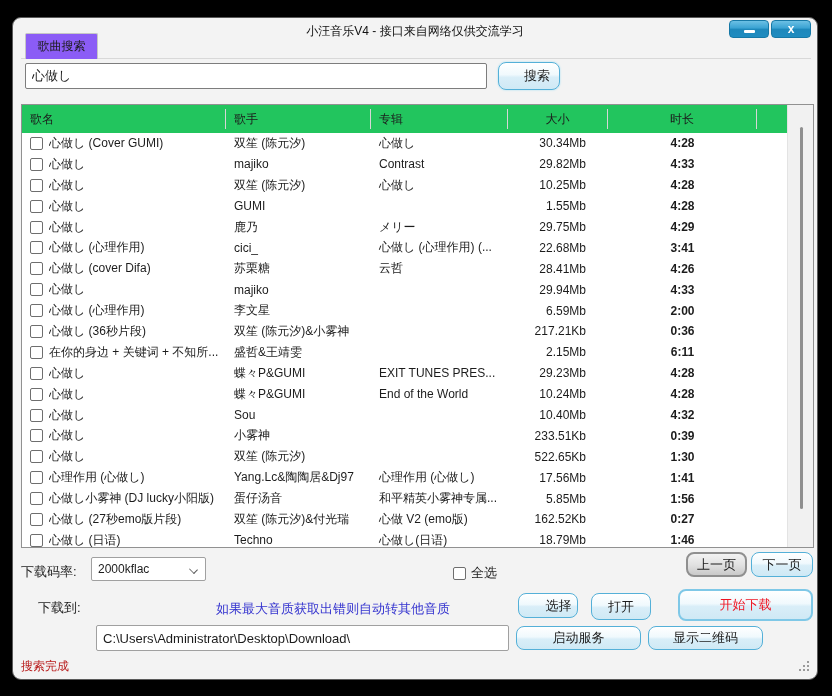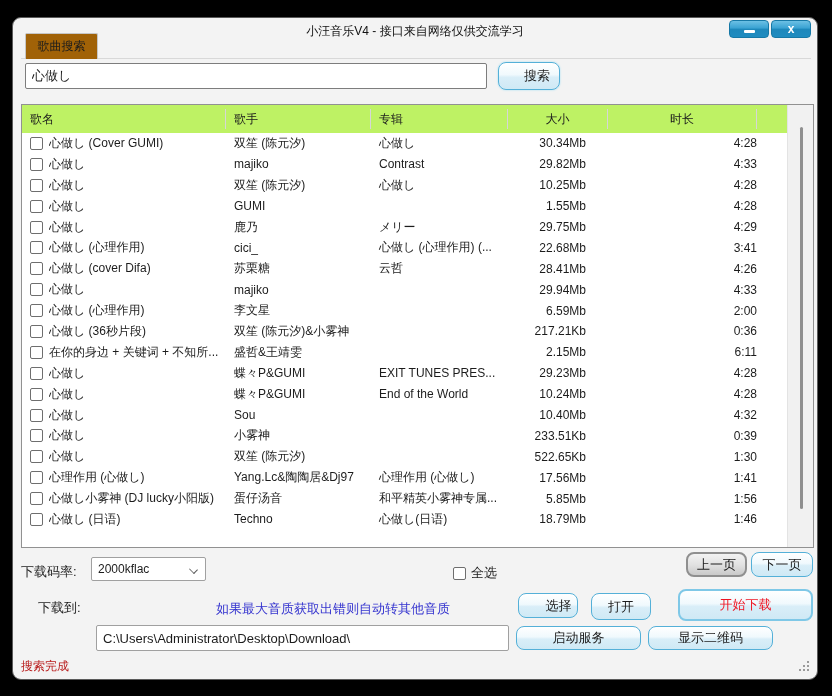--- a/index.html
+++ b/index.html
@@ -20,21 +20,21 @@
     width:40px; height:18px; border:1px solid #1678a6; border-radius:4px;
     background:linear-gradient(180deg,#6cc0e4 0%,#39a2d2 45%,#1e88bb 50%,#1f8cc0 100%);
     color:#fff; display:flex; align-items:center; justify-content:center;
     font-weight:bold; font-size:12px; cursor:pointer;
   }
   .minbar { width:11px; height:3px; background:#fff; border-radius:1px; margin-top:4px; }
 
   
   .tab {
     position:absolute; left:12px; top:15px; width:73px; height:26px;
-    background:#a16207; border:1px solid #c6c6c6; border-bottom:none;
+    background:#8b5cf6; border:1px solid #c6c6c6; border-bottom:none;
     border-radius:2px 2px 0 0; display:flex; align-items:center; justify-content:center;
     font-size:12px; z-index:2;
   }
   .tabline { position:absolute; left:8px; top:40px; width:790px; height:1px; background:#d8d8d8; }
 
   
   .search-input {
     position:absolute; left:12px; top:45px; width:462px; height:26px;
     border:1px solid #7d7d7d; border-radius:2px; background:#fff;
     font-size:13px; padding:0 6px; font-family:inherit; color:#1c1c1c;
@@ -45,34 +45,34 @@
     display:flex; align-items:center; justify-content:center;
     font-size:13px; color:#1c1c1c; cursor:pointer;
   }
   .search-btn { position:absolute; left:485px; top:44px; width:62px; height:28px; box-shadow:0 0 2px #9adcf4;padding-left:16px; }
 
   
   .table {
     position:absolute; left:8px; top:86px; width:793px; height:444px;
     background:#fff; border:1px solid #919191; overflow:hidden;
   }
-  .t-header { display:flex; height:28px; align-items:center; background:#bef264; }
+  .t-header { display:flex; height:28px; align-items:center; background:#22c55e; }
   .t-hcell { height:20px; line-height:20px; border-right:1px solid #d6d6d6; white-space:nowrap; overflow:hidden; }
   .t-hcell.c-name  { width:204px; padding-left:8px; }
   .t-hcell.c-artist{ width:145px; padding-left:8px; }
   .t-hcell.c-album { width:137px; padding-left:8px; }
   .t-hcell.c-size  { width:100px; text-align:center; }
   .t-hcell.c-dur   { width:149px; text-align:center; }
   .t-row { display:flex; height:20.9px; align-items:center; }
   .t-cell { white-space:nowrap; overflow:hidden; }
   .cell-name  { width:204px; display:flex; align-items:center; }
   .cell-artist{ width:145px; padding-left:8px; }
   .cell-album { width:137px; padding-left:8px; }
   .cell-size  { width:100px; text-align:right; padding-right:22px; }
-  .cell-dur   { width:149px; text-align:right; }
+  .cell-dur   { width:149px; text-align:center;font-weight:bold; }
   .cbx {
     flex:0 0 13px; width:13px; height:13px; margin-left:8px; margin-right:6px;
     border:1px solid #6e6e6e; border-radius:2px; background:#fff; cursor:pointer;
   }
   .scrollbar { position:absolute; right:0; top:0; bottom:0; width:26px; background:#f1f1f1; border-left:1px solid #e3e3e3; }
   .scroll-thumb { position:absolute; left:12px; top:22px; width:3px; height:382px; background:#8f8f8f; border-radius:2px; }
 
   
   .lbl { position:absolute; font-size:13px; color:#1c1c1c; white-space:nowrap; }
   .dropdown {
@@ -93,21 +93,21 @@
   .btn-next { position:absolute; left:738px; top:534px; width:62px; height:25px; }
   .path-input {
     position:absolute; left:83px; top:575px; width:413px; height:26px;
     border:1px solid #a0a0a0; border-radius:2px; background:#fff;
     font-size:13px; padding:0 6px; font-family:inherit; color:#1c1c1c;margin-top:32px;
   }
   .btn-choose { position:absolute; left:505px; top:575px; width:60px; height:25px;padding-left:21px; }
   .btn-open   { position:absolute; left:578px; top:575px; width:60px; height:27px; }
   .btn-start  { position:absolute; left:665px; top:571px; width:135px; height:32px; border:2px solid #7fc8e7; color:#ee1422; }
   .btn-service{ position:absolute; left:503px; top:608px; width:125px; height:24px; }
-  .btn-qr     { position:absolute; left:635px; top:608px; width:125px; height:24px; }
+  .btn-qr     { position:absolute; left:635px; top:608px; width:115px; height:24px; }
 
   .status { position:absolute; left:8px; top:640px; font-size:12px; color:#b91c1c; }
   .grip { position:absolute; right:8px; bottom:8px; width:10px; height:10px;
     background:
       radial-gradient(circle at 9px 9px,#9a9a9a 1.2px,transparent 1.4px),
       radial-gradient(circle at 9px 5px,#9a9a9a 1.2px,transparent 1.4px),
       radial-gradient(circle at 5px 9px,#9a9a9a 1.2px,transparent 1.4px),
       radial-gradient(circle at 9px 1px,#9a9a9a 1.2px,transparent 1.4px),
       radial-gradient(circle at 1px 9px,#9a9a9a 1.2px,transparent 1.4px),
       radial-gradient(circle at 5px 5px,#9a9a9a 1.2px,transparent 1.4px);
@@ -340,20 +340,30 @@
       <div class="t-cell cell-name">
         <span class="cbx"></span>
         <span class="t-cell">心做し小雾神 (DJ lucky小阳版)</span>
       </div>
       <div class="t-cell cell-artist">蛋仔汤音</div>
       <div class="t-cell cell-album">和平精英小雾神专属...</div>
       <div class="t-cell cell-size">5.85Mb</div>
       <div class="t-cell cell-dur">1:56</div>
     </div>
 
+    <div class="t-row">
+      <div class="t-cell cell-name">
+        <span class="cbx"></span>
+        <span class="t-cell">心做し (27秒emo版片段)</span>
+      </div>
+      <div class="t-cell cell-artist">双笙 (陈元汐)&amp;付光瑞</div>
+      <div class="t-cell cell-album">心做 V2 (emo版)</div>
+      <div class="t-cell cell-size">162.52Kb</div>
+      <div class="t-cell cell-dur">0:27</div>
+    </div>
 
     <div class="t-row">
       <div class="t-cell cell-name">
         <span class="cbx"></span>
         <span class="t-cell">心做し (日语)</span>
       </div>
       <div class="t-cell cell-artist">Techno</div>
       <div class="t-cell cell-album">心做し(日语)</div>
       <div class="t-cell cell-size">18.79Mb</div>
       <div class="t-cell cell-dur">1:46</div>

